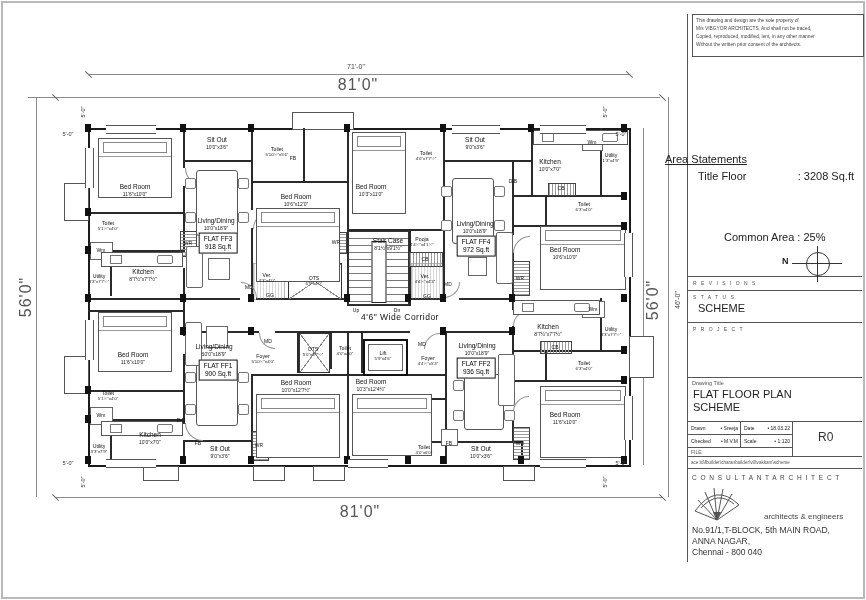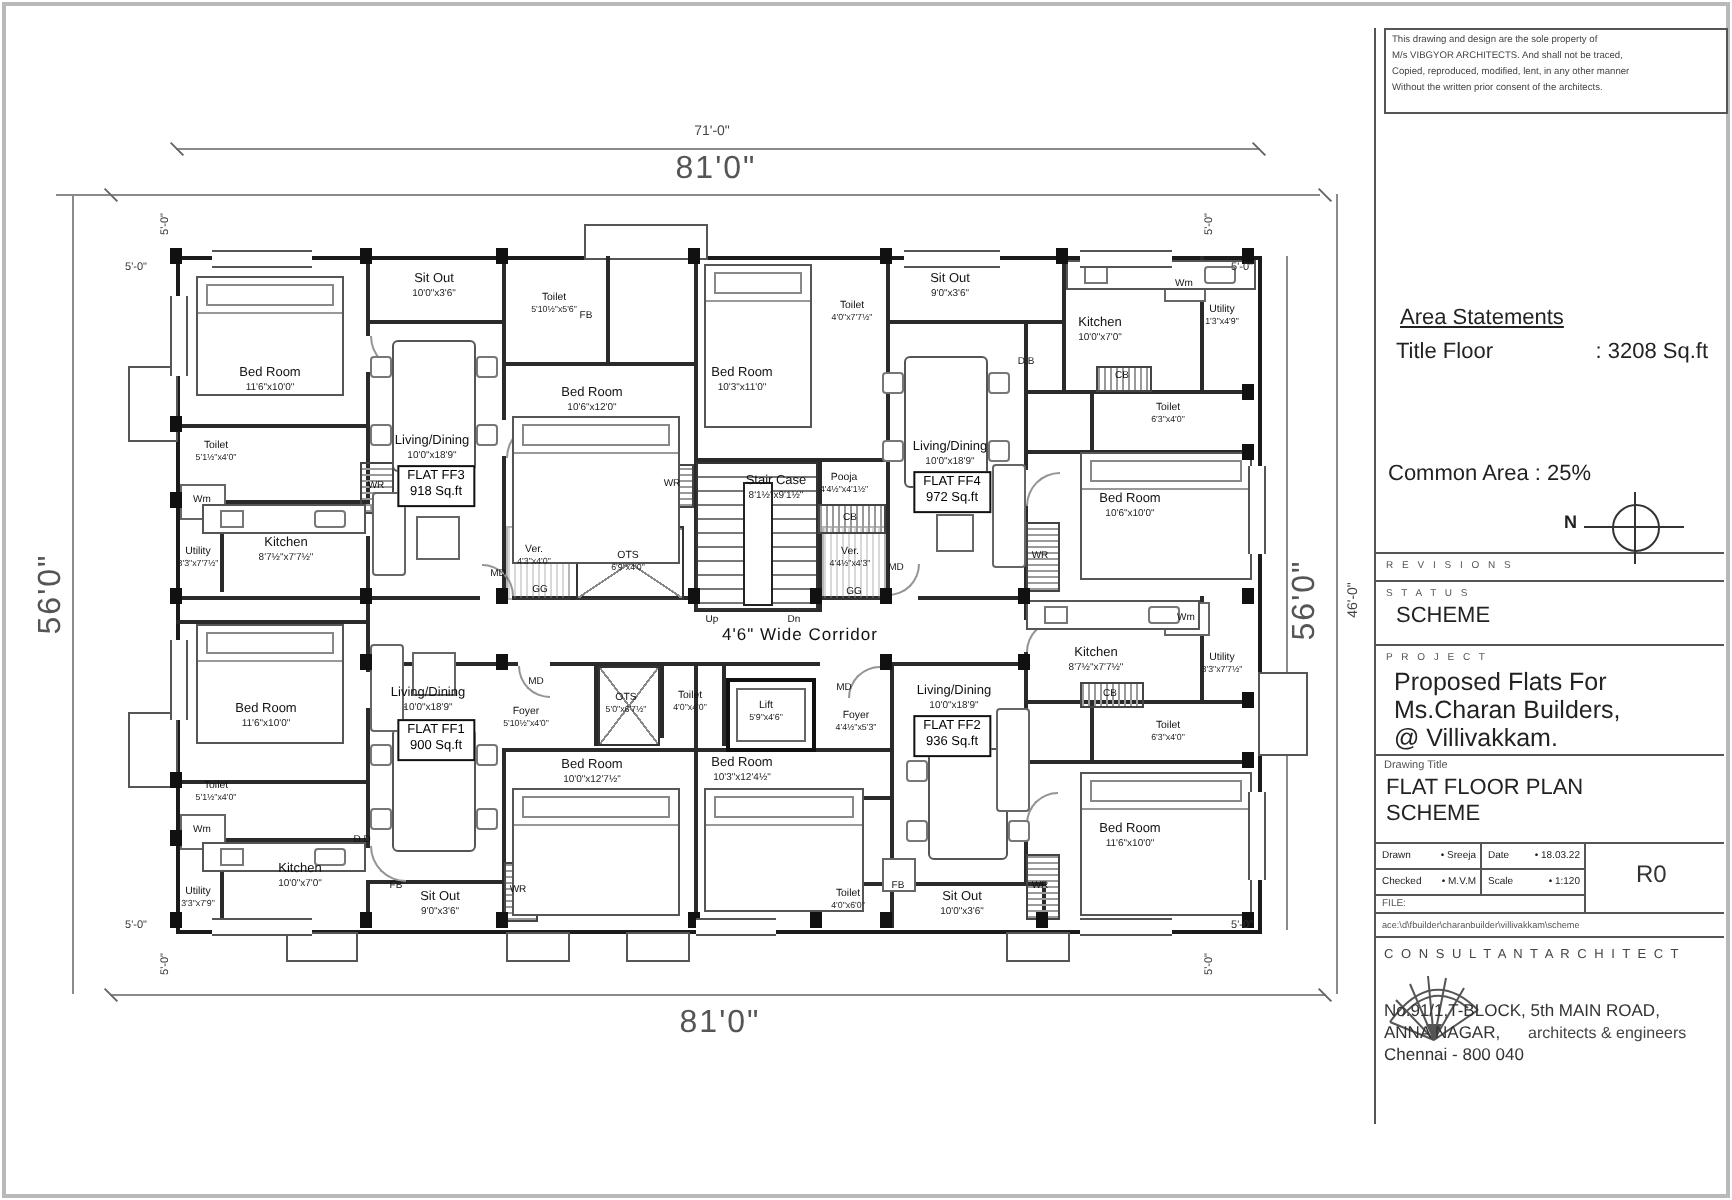--- a/index.html
+++ b/index.html
@@ -501,44 +501,39 @@
   <div class="sml" style="left:198px;top:443px">FB</div>
   <div class="sml" style="left:449px;top:443px">FB</div>
 
   <i class="tbline" style="left:687px;top:14px;width:1px;height:548px"></i>
   <div class="disc">
     <div>This drawing and design are the sole property of</div>
     <div>M/s VIBGYOR ARCHITECTS.  And shall not be traced,</div>
     <div>Copied, reproduced, modified, lent, in any other manner</div>
     <div>Without the written prior consent of the architects.</div>
   </div>
-  <div class="tb-text" style="left:700px;top:153px;font-size:11px;text-decoration:underline;color:#222">Area Statements</div>
+  <div class="tb-text" style="left:665px;top:153px;font-size:11px;text-decoration:underline;color:#222">Area Statements</div>
   <div class="tb-text" style="left:698px;top:170px;width:156px;font-size:11px;display:flex;justify-content:space-between">
     <span>Title Floor</span>
     <span>: 3208 Sq.ft</span>
   </div>
-  <div class="tb-text" style="left:694px;top:231px;font-size:11px">Common Area : 25%</div>
+  <div class="tb-text" style="left:724px;top:231px;font-size:11px">Common Area : 25%</div>
   <div class="north" style="left:796px;top:244px">
     <span class="nl">N</span>
     <i class="hl"></i>
       <i class="vl"></i>
       <i class="circ"></i>
   </div>
   <i class="tbline" style="left:687px;top:276px;width:175px;height:1px"></i>
   <div class="tb-text lbl-sp" style="left:693px;top:280px">R E V I S I O N S</div>
   <i class="tbline" style="left:687px;top:290px;width:175px;height:1px"></i>
   <div class="tb-text lbl-sp" style="left:693px;top:294px">S T A T U S</div>
   <div class="tb-text" style="left:698px;top:302px;font-size:11px">SCHEME</div>
   <i class="tbline" style="left:687px;top:322px;width:175px;height:1px"></i>
   <div class="tb-text lbl-sp" style="left:693px;top:326px">P R O J E C T</div>
-  <div class="tb-text" style="left:697px;top:334px;font-size:12.5px;line-height:14px;color:#222">
-    <div>Proposed Flats For</div>
-    <div>Ms.Charan Builders,</div>
-    <div>@ Villivakkam.</div>
-  </div>
   <i class="tbline" style="left:687px;top:377px;width:175px;height:1px"></i>
   <div class="tb-text" style="left:692px;top:380px;font-size:5.5px;color:#555">Drawing Title</div>
   <div class="tb-text" style="left:693px;top:388px;font-size:11px;line-height:12.5px">
     <div>FLAT FLOOR PLAN</div>
     <div>SCHEME</div>
   </div>
   <i class="tbline" style="left:687px;top:421px;width:175px;height:1px"></i>
   <i class="tbline" style="left:687px;top:434px;width:105px;height:1px"></i>
   <i class="tbline" style="left:687px;top:447px;width:105px;height:1px"></i>
   <i class="tbline" style="left:740px;top:421px;width:1px;height:26px"></i>
@@ -573,18 +568,18 @@
         <path d="M27 34 L24 2"></path>
       <path d="M27 34 L33 3"></path>
         <path d="M27 34 L42 8"></path>
         <path d="M27 34 L49 19"></path>
       <path d="M5 25 Q26 -4 49 19"></path>
         <path d="M11 22 Q27 4 44 18"></path>
     </g>
     <path d="M27 34 L23 26 L31 26 Z" fill="#555"></path>
   </svg>
   <div class="tb-text" style="left:764px;top:512px;font-size:8px;color:#444">architects &amp; engineers</div>
-  <div class="tb-text" style="left:692px;top:500px;font-size:8.5px;line-height:11px;color:#333">
+  <div class="tb-text" style="left:692px;top:525px;font-size:8.5px;line-height:11px;color:#333">
     <div>No.91/1,T-BLOCK, 5th MAIN ROAD,</div>
     <div>ANNA NAGAR,</div>
     <div>Chennai - 800 040</div>
   </div>
 </div>
 
 </body></html>

